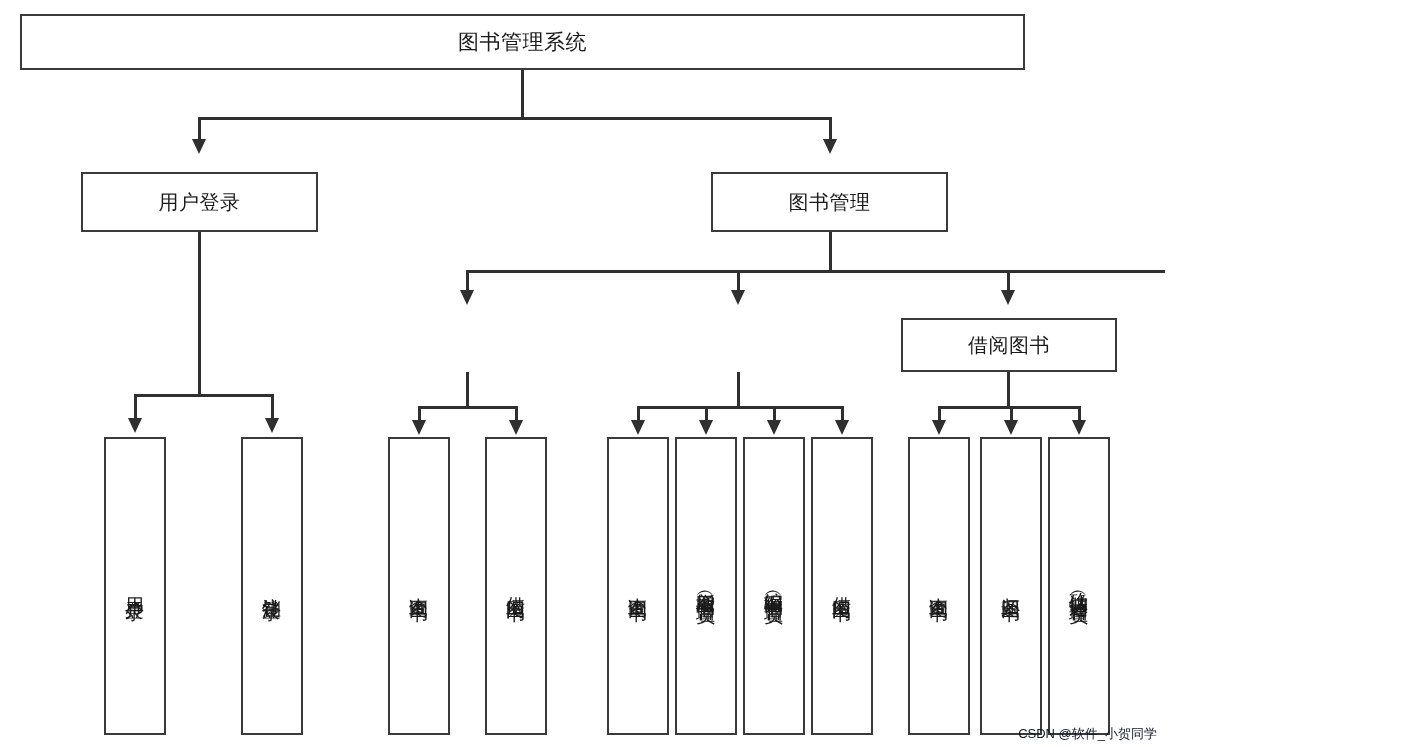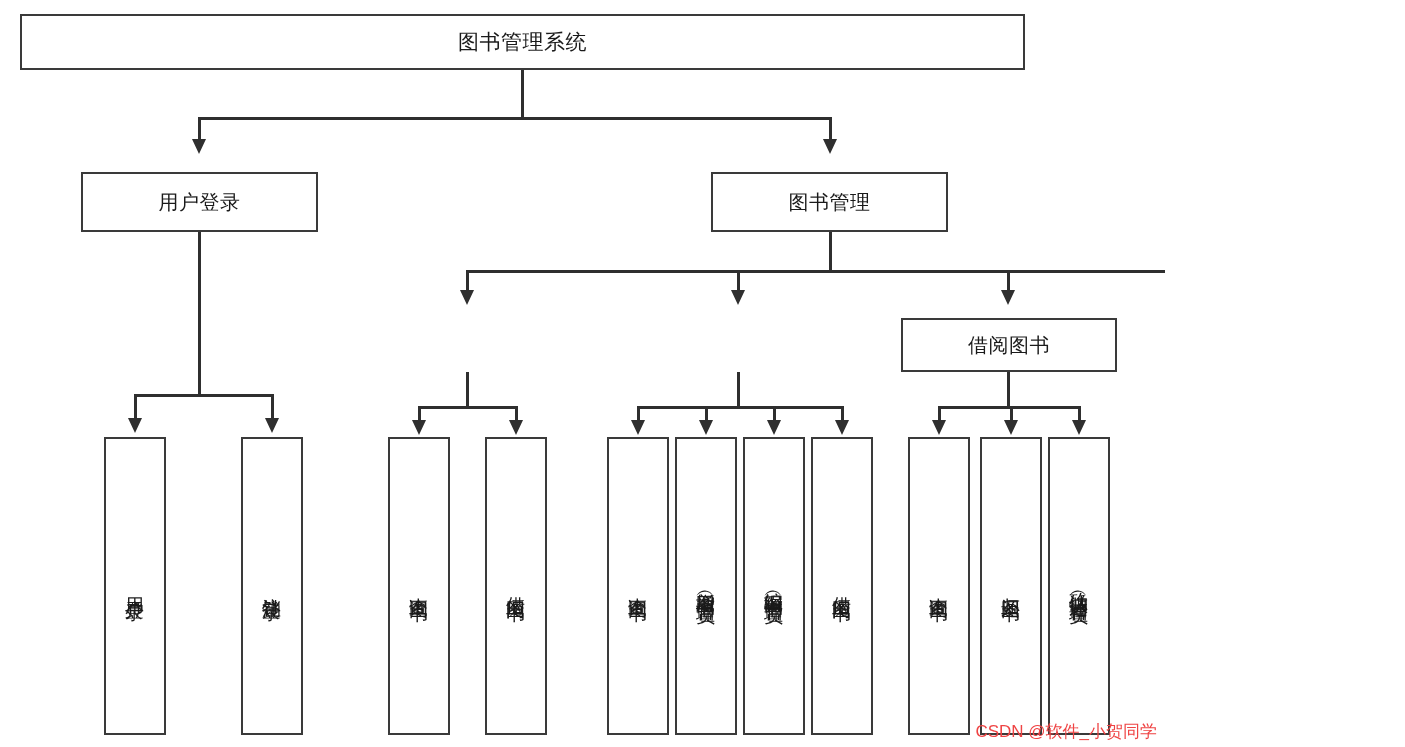--- a/index.html
+++ b/index.html
@@ -71,22 +71,22 @@
     border-left: 7px solid transparent;
     border-right: 7px solid transparent;
     border-top: 15px solid #2f2f2f;
   }
 
   
   #watermark {
     position: absolute;
     right: 8px;
     bottom: 4px;
-    font-size: 17px;
-    color: #ef4444;
+    font-size: 13px;
+    color: #0f172a;
     white-space: nowrap;
     font-family: "Liberation Sans", "DejaVu Sans", sans-serif;
   }
 </style>
 </head>
 <body>
 
 <div id="canvas">
 
   <div class="node root" style="left:20px; top:14px; width:1005px; height:56px;">

